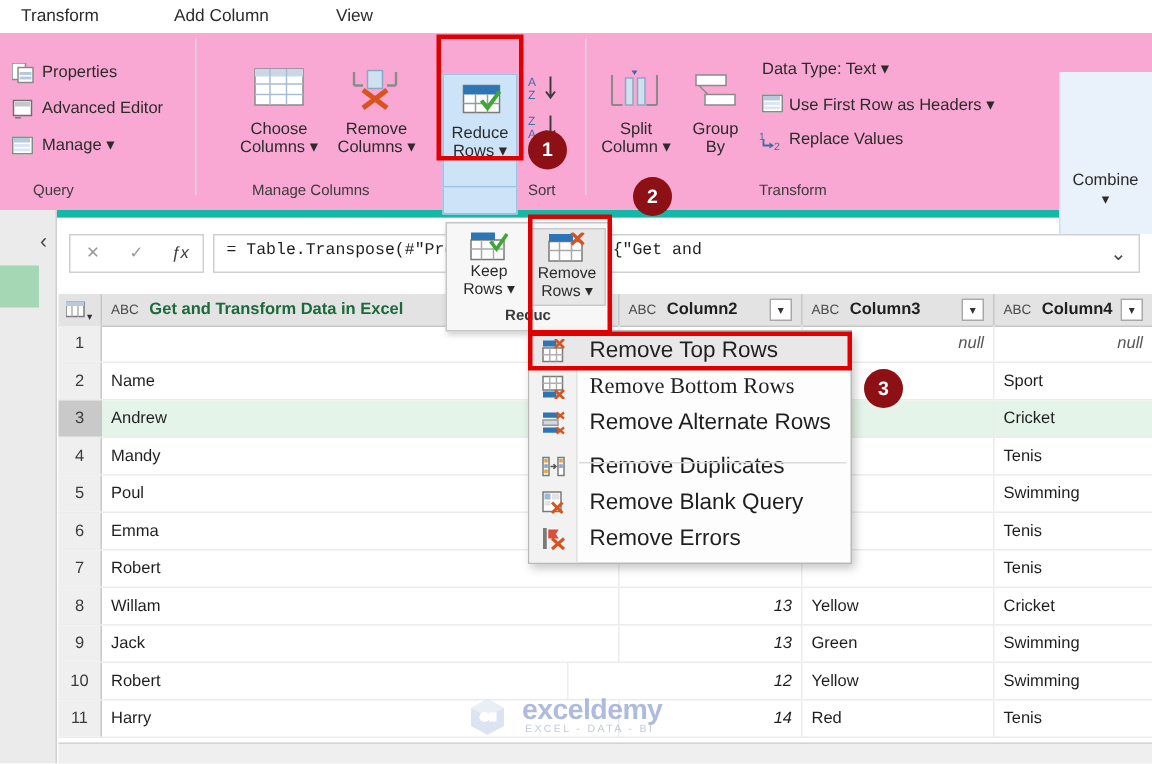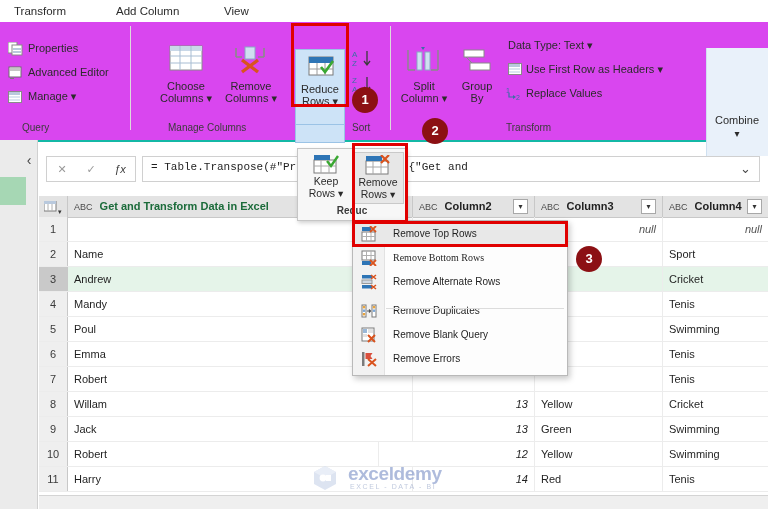--- a/index.html
+++ b/index.html
@@ -7,21 +7,21 @@
     width:768px;height:509px;overflow:hidden;position:relative;
     background:#ffffff;
     font-family:"Liberation Sans","DejaVu Sans",sans-serif;
     font-size:11px;color:#2b2b2b;
     -webkit-font-smoothing:antialiased;
   }
   
   #ribbon-tabs{position:absolute;left:0;top:0;width:768px;height:22px;background:#ffffff;}
   .rib-tab{position:absolute;top:3px;height:17px;line-height:17px;font-size:11.5px;color:#2b2b2b;white-space:nowrap;}
   
-  #ribbon{position:absolute;left:0;top:22px;width:768px;height:118px;background:#d946ef;border-bottom:2px solid #14b8a6;}
+  #ribbon{position:absolute;left:0;top:22px;width:768px;height:118px;background:#f9a8d4;border-bottom:5px solid #14b8a6;}
   .grp-label{position:absolute;font-size:10px;color:#3b3b3b;white-space:nowrap;}
   .grp-sep{position:absolute;top:4px;width:1px;height:104px;background:#dcdcdc;}
   .small-cmd{position:absolute;font-size:11px;color:#2b2b2b;white-space:nowrap;}
   .big-btn{position:absolute;text-align:center;font-size:11px;line-height:12px;color:#2b2b2b;white-space:nowrap;}
   .big-btn .cap{display:block;}
   
   .ico{position:absolute;}
   .tbl-ico{box-sizing:border-box;border:1.5px solid #8a8a8a;background:#fff;}
   
   #reduce-rows-btn{position:absolute;left:295px;top:27px;width:50px;height:76px;
@@ -59,21 +59,21 @@
   .cell.nullv{text-align:right;font-style:italic;color:#555;}
   #grid-bottom{position:absolute;left:0;top:299px;width:729px;height:14px;background:#efefef;border-top:1px solid #d4d4d4;}
   
   #gallery{position:absolute;left:297px;top:148px;width:110px;height:73px;background:#f7f7f7;border:1px solid #c6c6c6;box-shadow:1px 2px 4px rgba(0,0,0,.18);box-sizing:border-box;}
   .gal-btn{position:absolute;top:3px;width:52px;height:52px;text-align:center;font-size:10.5px;line-height:11px;color:#2b2b2b;}
   #gal-remove{background:#e7e7e7;border:1px solid #c9c9c9;box-sizing:border-box;}
   #gal-group-lbl{position:absolute;left:0;top:56px;width:108px;text-align:center;font-size:10px;color:#3b3b3b;font-weight:bold;}
   
   #menu{position:absolute;left:352px;top:220px;width:216px;height:156px;background:#fdfdfd;border:1px solid #b9b9b9;box-shadow:2px 3px 6px rgba(0,0,0,.22);box-sizing:border-box;}
   #menu-gutter{position:absolute;left:0;top:0;width:31px;height:154px;background:#f2f2f2;border-right:1px solid #e2e2e2;}
-  .mi{position:absolute;left:0;width:214px;height:24px;line-height:24px;font-size:10px;color:#1f1f1f;}
+  .mi{position:absolute;left:0;width:214px;height:24px;line-height:24px;font-size:15px;color:#1f1f1f;}
   .mi .mtxt{position:absolute;left:40px;top:0;white-space:nowrap;}
   .mi.sel{background:#e8e8e8;}
   #menu-div{position:absolute;left:33px;top:87px;width:178px;height:1px;background:#dcdcdc;}
   .micon{position:absolute;left:8px;top:4px;width:16px;height:16px;}
   
   #watermark{position:absolute;left:312px;top:463px;width:150px;height:30px;opacity:.62;}
   #wm-text{position:absolute;left:36px;top:0;font-size:19px;font-weight:bold;color:#7e93c8;letter-spacing:-.4px;}
   #wm-sub{position:absolute;left:38px;top:20px;font-size:7px;color:#9aa9ca;letter-spacing:1.6px;}
   #wm-cube{position:absolute;left:0;top:2px;width:26px;height:26px;}
 </style>

